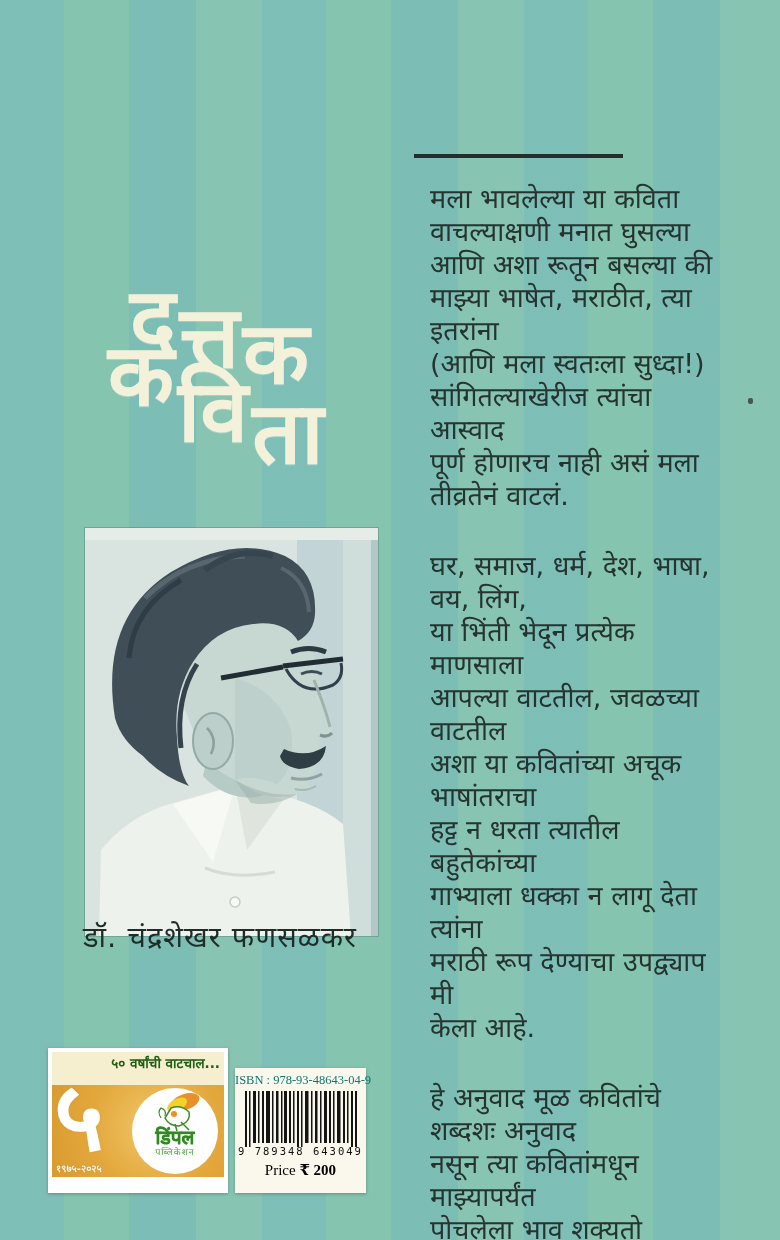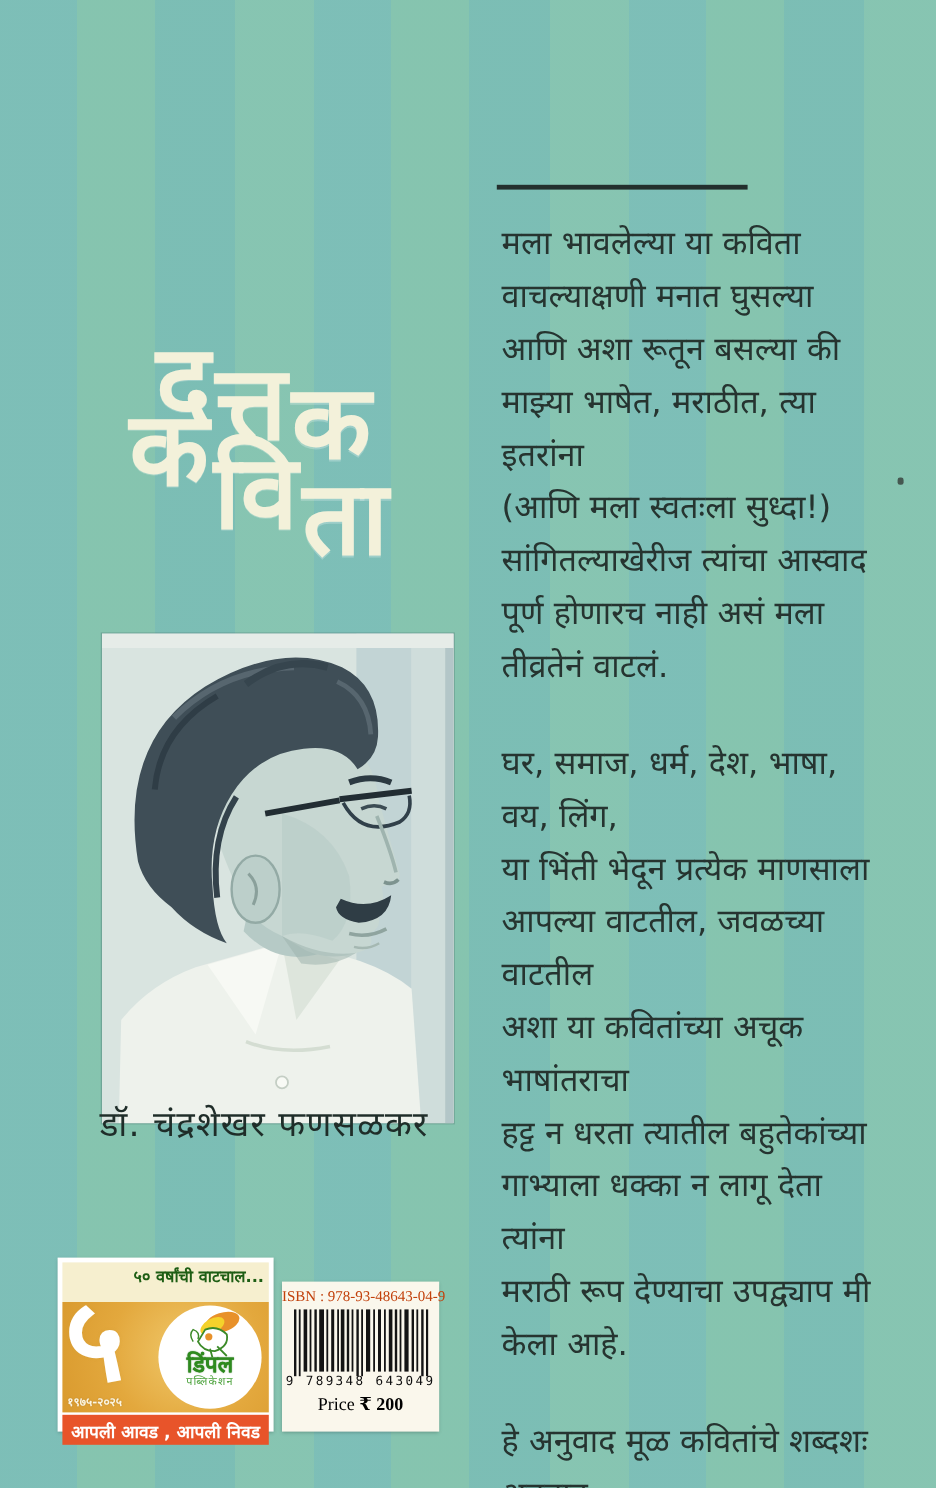--- a/index.html
+++ b/index.html
@@ -49,23 +49,23 @@
   }
   
   .blurb-col{
     position:absolute;left:414px;top:140px;width:322px;
     color:#263430;
   }
   .rule{height:4px;background:#232f2d;border:0;margin:0;}
   .rule-top{width:209px;margin-top:14px;}
   .blurb{
     font-size:27px;
-    line-height:44px;
+    line-height:33px;
     white-space:pre-line;
-    margin:4px;
+    margin:16px;
   }
   .blurb.p1{margin-top:24px;}
   .blurb.p2{margin-top:37px;}
   .blurb.p3{margin-top:37px;}
   
   .pub-card{
     position:absolute;left:48px;top:1048px;width:180px;height:145px;
     background:#ffffff;
     box-shadow:0 1px 3px rgba(40,70,65,.4);
     padding:4px;box-sizing:border-box;
@@ -127,21 +127,21 @@
   .barcode-card{
     position:absolute;left:235px;top:1068px;width:131px;height:125px;
     background:#faf7ec;
     box-shadow:0 1px 3px rgba(40,70,65,.4);
     text-align:center;
     box-sizing:border-box;
     padding-top:5px;
   }
   .isbn-line{
     font-family:"Liberation Serif","DejaVu Serif",serif;
-    font-size:12.5px;color:#c2410c;
+    font-size:12.5px;color:#0f766e;
     white-space:nowrap;
   }
   .barcode-bars{margin:3px auto 0 auto;display:block;}
   .barcode-digits{
     font-family:"DejaVu Sans Mono","Liberation Mono",monospace;
     font-size:10.5px;color:#101010;
     letter-spacing:2px;
     margin-top:-2px;
     white-space:nowrap;
   }
@@ -255,21 +255,20 @@
             <path d="M24,16 Q34,12 42,20 Q44,30 32,34 Q22,34 18,26 Z" fill="#ffffff" stroke="#3c8a28" stroke-width="1.5"></path>
             <circle cx="27" cy="22" r="3" fill="#e8912a"></circle>
             <path d="M14,26 Q10,20 14,16 Q20,18 18,24" fill="#ffffff" stroke="#3c8a28" stroke-width="1.2"></path>
             <path d="M34,30 L42,38 M28,32 L30,39" stroke="#3c8a28" stroke-width="1.5"></path>
           </svg>
           <div class="pub-name">डिंपल</div>
           <div class="pub-name-sub">पब्लिकेशन</div>
         </div>
         <div class="pub-years">१९७५-२०२५</div>
       </div>
-      <div class="pub-slogan">आपली आवड , आपली निवड</div>
     </div>
   </div>
 
   <div class="barcode-card">
     <div class="isbn-line">ISBN : 978-93-48643-04-9</div>
     <svg class="barcode-bars" width="112" height="56" viewBox="0 0 112 56">
       <g fill="#141414">
         <rect x="0" width="2" height="56"></rect>
           <rect x="4" width="1.5" height="56"></rect>
         <rect x="8" width="3" height="52"></rect>

